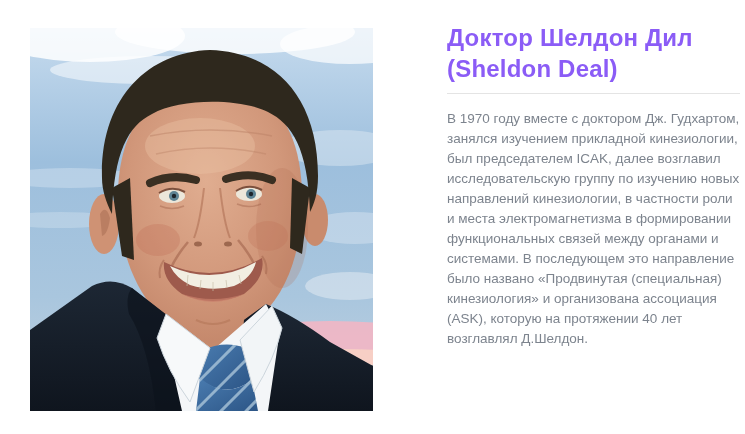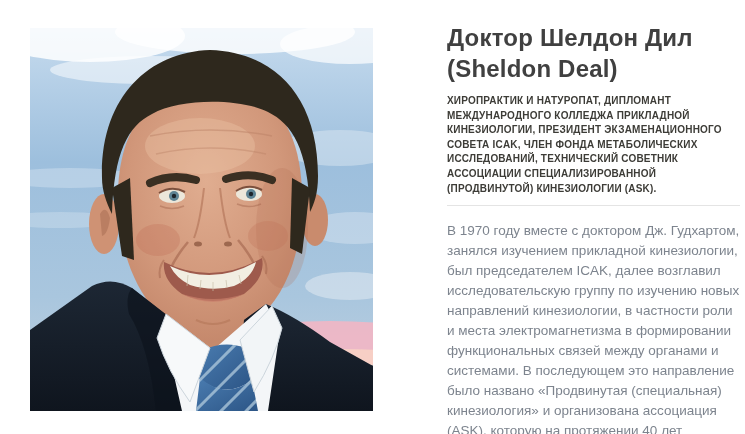--- a/index.html
+++ b/index.html
@@ -1,21 +1,21 @@
 <!DOCTYPE html>
 <html><head>
 <meta charset="utf-8">
 <style>
   html,body{margin:0;padding:0;background:#ffffff;}
   body{width:745px;height:434px;overflow:hidden;font-family:"Liberation Sans",sans-serif;}
   .page{position:relative;width:745px;height:434px;background:#ffffff;}
   .photo-wrap{position:absolute;left:30px;top:28px;width:343px;height:383px;}
   .photo-wrap svg{display:block;width:343px;height:383px;}
   .content{position:absolute;left:447px;top:22px;width:296px;}
-  .name{margin:0;font-size:24px;line-height:31px;font-weight:bold;color:#404040;letter-spacing:0.2px;}
+  .name{margin:0;font-size:24px;line-height:31px;font-weight:bold;color:#8b5cf6;letter-spacing:0.2px;}
   .credentials{margin:10px 0 0 0;font-size:10px;font-weight:bold;line-height:14.6px;color:#3d3c37;letter-spacing:0.2px;}
   .divider{margin-top:9px;height:0;border-top:1px solid #e4e4e4;width:293px;}
   .bio{margin:15px 0 0 0;font-size:13.5px;line-height:20px;color:#7d848e;}
 </style>
 </head>
 <body>
 
 <div class="page">
 
   <div class="photo-wrap">
@@ -151,18 +151,17 @@
         <g>
           <path d="M136,286 L180,320 L160,374 Q138,344 127,310 Z" fill="#f7f9fa" stroke="#ccd5dc" stroke-width="1"></path>
           <path d="M242,278 L210,312 L224,364 Q245,330 252,300 Z" fill="#f2f5f7" stroke="#ccd5dc" stroke-width="1"></path>
         </g>
       </g>
     </svg>
   </div>
 
   <div class="content">
     <h1 class="name">Доктор Шелдон Дил (Sheldon Deal)</h1>
-    <p class="credentials">ХИРОПРАКТИК И НАТУРОПАТ, ДИПЛОМАНТ МЕЖДУНАРОДНОГО КОЛЛЕДЖА ПРИКЛАДНОЙ КИНЕЗИОЛОГИИ, ПРЕЗИДЕНТ ЭКЗАМЕНАЦИОННОГО СОВЕТА ICAK, ЧЛЕН ФОНДА МЕТАБОЛИЧЕСКИХ ИССЛЕДОВАНИЙ, ТЕХНИЧЕСКИЙ СОВЕТНИК АССОЦИАЦИИ СПЕЦИАЛИЗИРОВАННОЙ (ПРОДВИНУТОЙ) КИНЕЗИОЛОГИИ (ASK).</p>
     <div class="divider"></div>
     <p class="bio">В 1970 году вместе с доктором Дж. Гудхартом, занялся изучением прикладной кинезиологии, был председателем ICAK, далее возглавил исследовательскую группу по изучению новых направлений кинезиологии, в частности роли и места электромагнетизма в формировании функциональных связей между органами и системами. В последующем это направление было названо «Продвинутая (специальная) кинезиология» и организована ассоциация (ASK), которую на протяжении 40 лет возглавлял Д.Шелдон.</p>
   </div>
 
 </div>
 
 </body></html>

